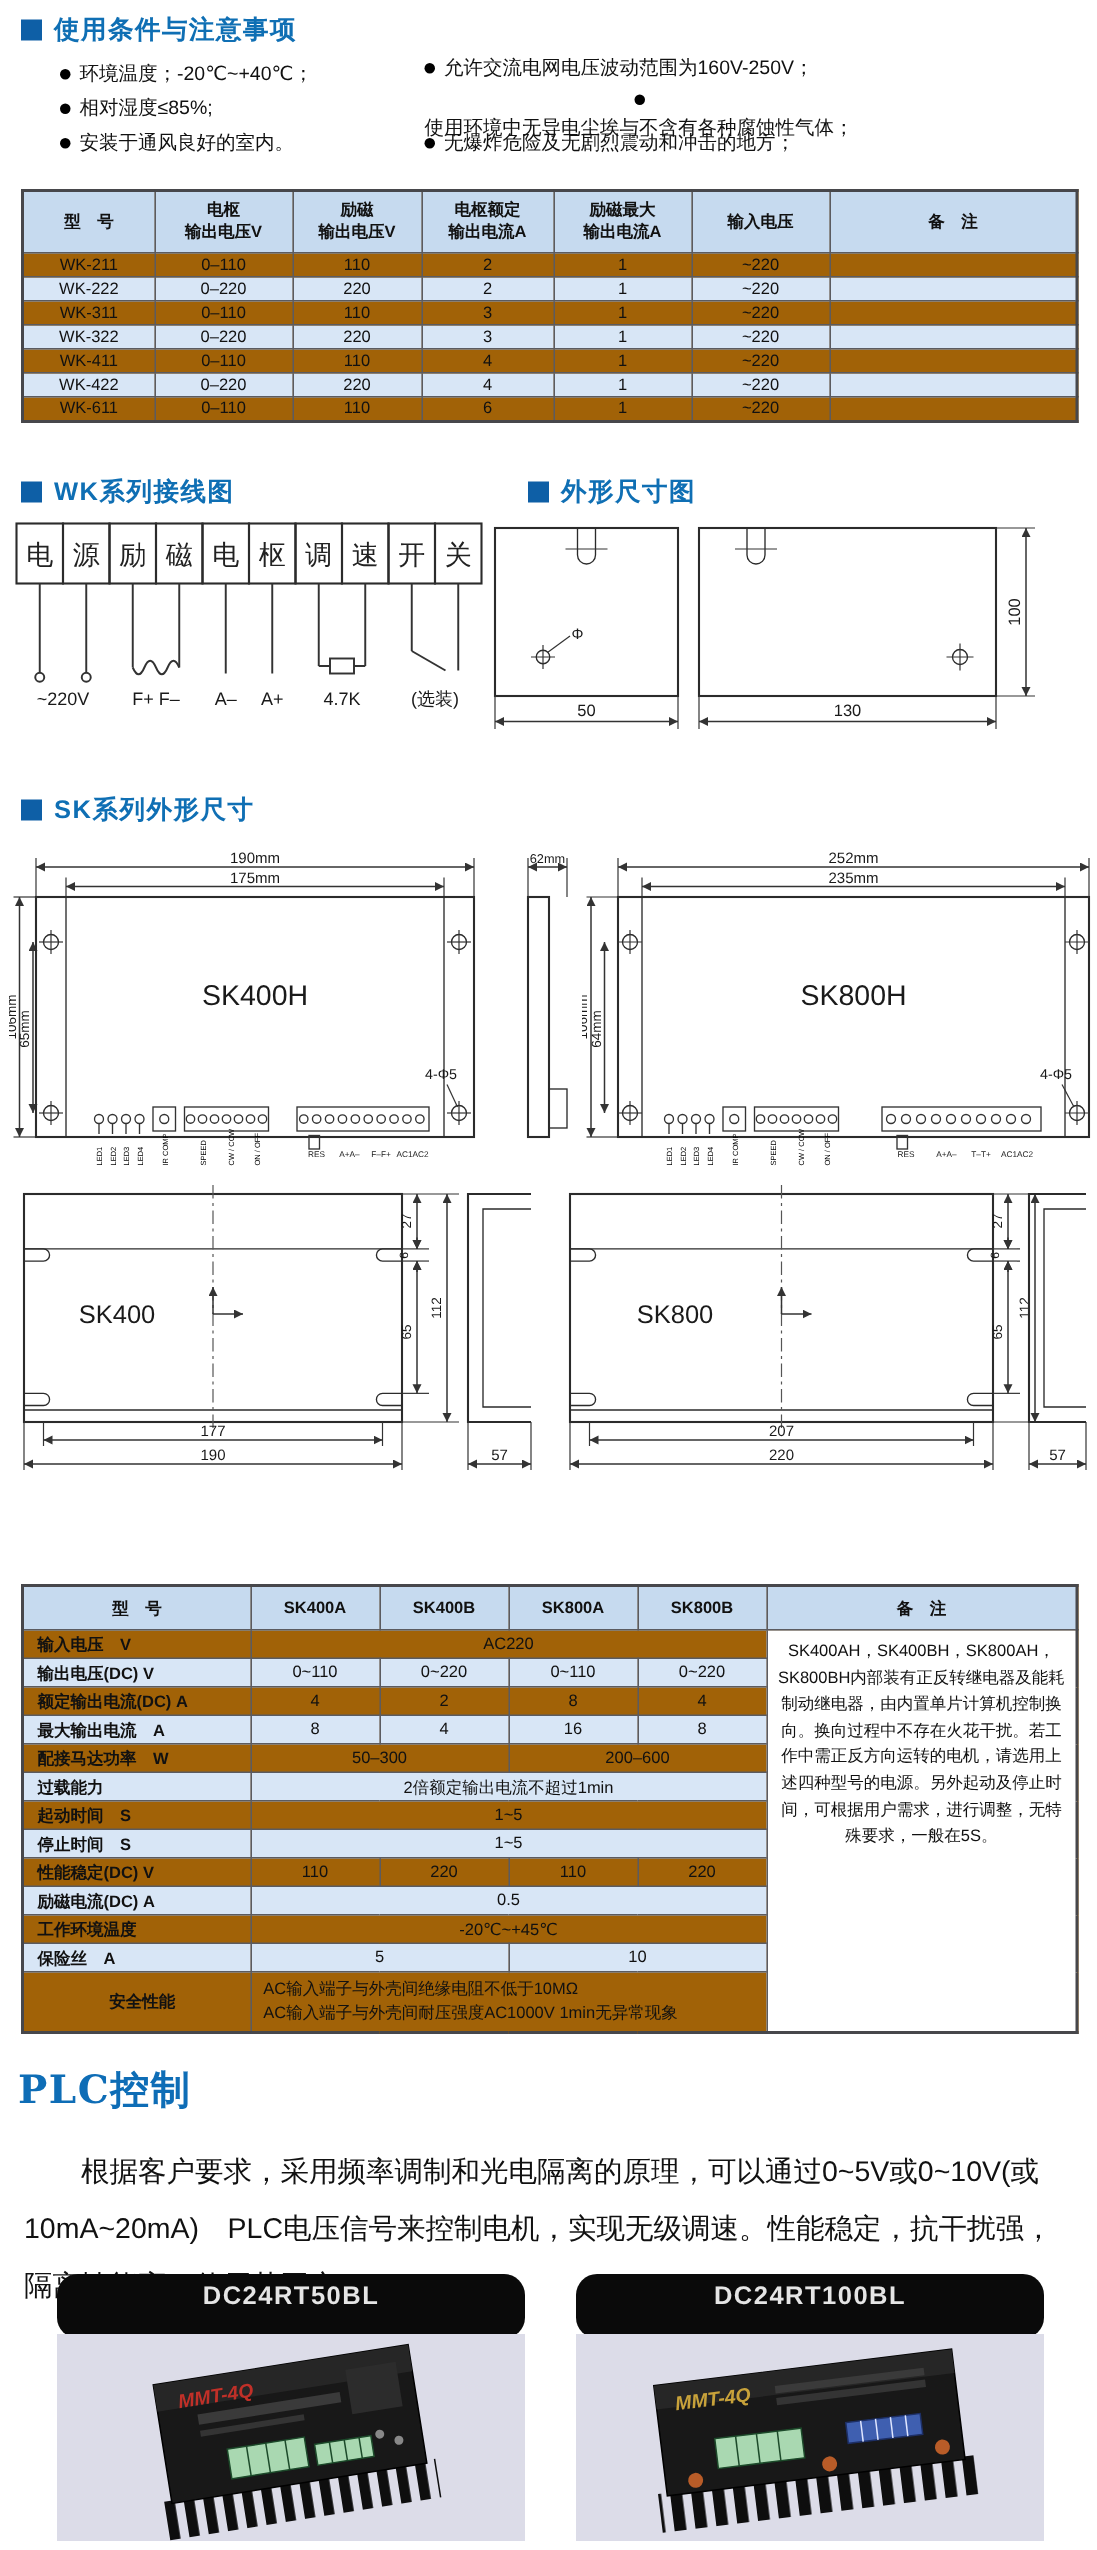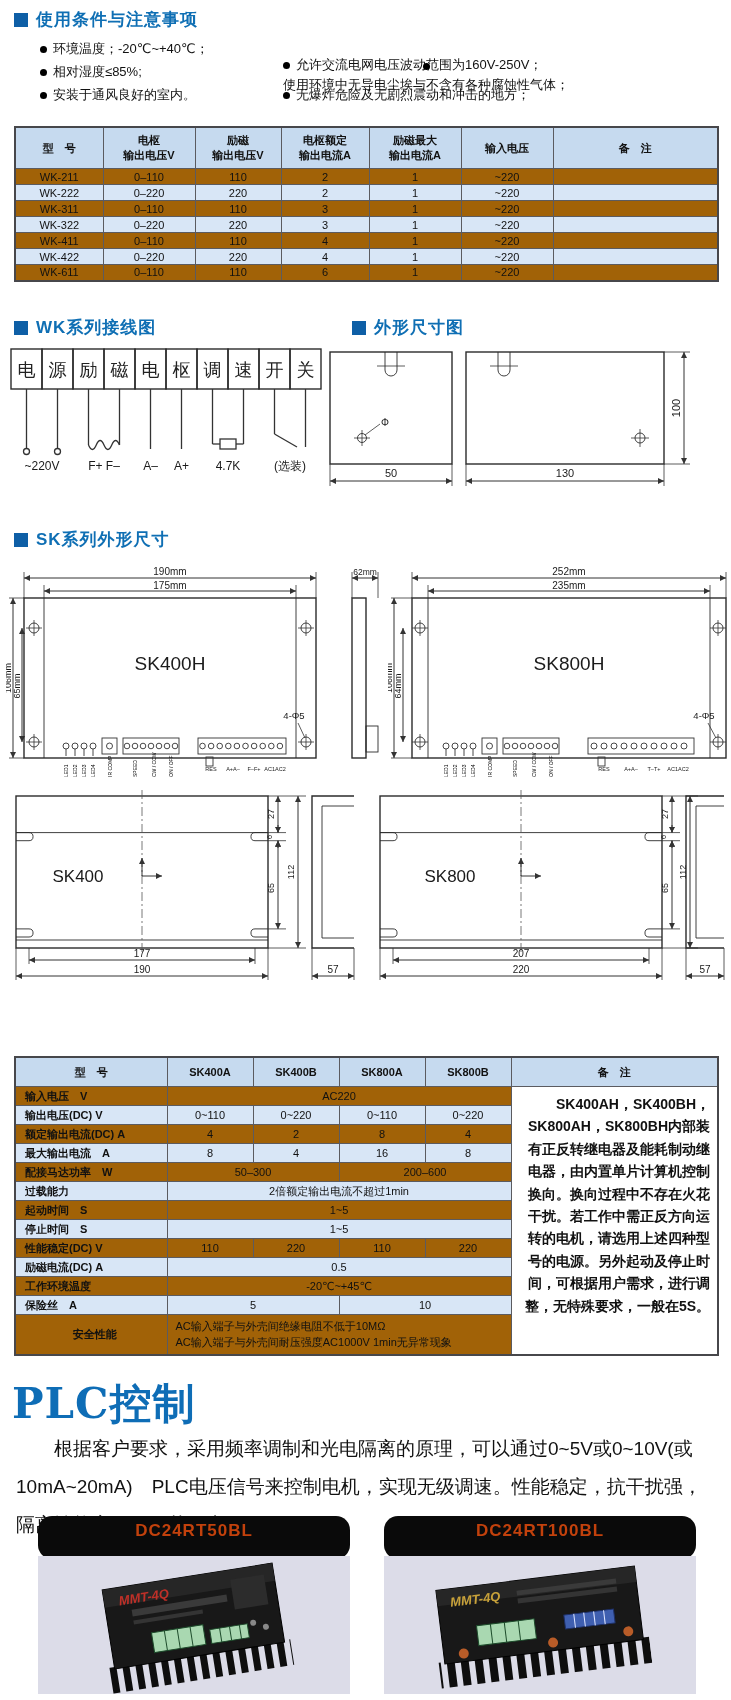--- a/index.html
+++ b/index.html
@@ -22,39 +22,39 @@
   .wk th, .wk td { border:1px solid #5b5b60; text-align:center; padding:0; }
   .wk thead th { background:#c6daef; height:40px; font-weight:bold; line-height:1.35; }
   .wk tbody tr { height:16px; }
   .wk tbody tr.b td { background:#d8e6f6; }
   .sk { position:absolute; left:14px; top:1056px; width:703px; font-size:11px; border:2px solid #47474b; }
   .sk th, .sk td { border:1px solid #5b5b60; text-align:center; padding:1px 2px; }
   .sk thead th { background:#c6daef; height:26px; font-weight:bold; }
   .sk tbody tr { height:19px; }
   .sk td.lbl { text-align:left; padding-left:9px; font-weight:bold; }
   .sk tr.b td { background:#d8e6f6; }
-  .sk td.remark { background:#fff !important; text-align:right; vertical-align:top;
-    padding:6px 7px; font-size:14px; line-height:1.6;font-weight:bold; }
+  .sk td.remark { background:#fff !important; text-align:center; vertical-align:top;
+    padding:6px 7px; font-size:11px; line-height:1.6; }
   .sk td.safety { text-align:left; padding-left:8px; line-height:1.5; }
   
   svg { font-family:"Liberation Sans","DejaVu Sans",sans-serif; }
   .dr { fill:none; stroke:#2b2b2b; stroke-width:1.4; }
   .thin { stroke-width:0.9; }
   .ext { stroke:#333; stroke-width:0.8; fill:none; }
   .dim { stroke:#333; stroke-width:1; fill:none; }
   .cl { stroke:#555; stroke-width:0.8; stroke-dasharray:9 3 2 3; }
   .dt { fill:#1a1a1a; text-anchor:middle; }
   .tt { fill:#222; text-anchor:middle; }
   
   .plc-title { position:absolute; left:12px; top:1376px; font-family:"DejaVu Serif","Liberation Serif",serif;
-    font-size:42px; font-weight:bold; color:#0e6db6; letter-spacing:1px; }
+    font-size:26px; font-weight:bold; color:#0e6db6; letter-spacing:1px; }
   .plc-body { position:absolute; left:16px; top:1430px; width:700px; font-size:19px;
     line-height:2.0; text-indent:2em; }
   .pill { position:absolute; top:1516px; width:312px; height:43px; background:#0a0a0a;
-    border-radius:14px; color:#c2410c; font-weight:bold; font-size:17px; text-align:center;
+    border-radius:14px; color:#e5e5e5; font-weight:bold; font-size:17px; text-align:center;
     line-height:29px; letter-spacing:1px; }
   .photo { position:absolute; top:1556px; width:312px; height:138px; background:#dcdce8; }
 </style>
 </head>
 <body>
 
 <div class="sec" style="left:14px; top:8px;">
   <span class="sq"></span>
   <span class="sec-t">使用条件与注意事项</span>
 </div>
@@ -63,21 +63,21 @@
     <span>环境温度；-20℃~+40℃；</span>
   </div>
 <div class="bullet" style="left:40px; top:63px;">
     <span class="dot"></span>
     <span>相对湿度≤85%;</span>
   </div>
 <div class="bullet" style="left:40px; top:86px;">
     <span class="dot"></span>
     <span>安装于通风良好的室内。</span>
   </div>
-<div class="bullet" style="left:283px; top:56px;">
+<div class="bullet" style="left:283px; top:36px;">
     <span class="dot"></span>
     <span>允许交流电网电压波动范围为160V-250V；</span>
   </div>
 <div class="bullet" style="left:283px; top:63px;flex-direction:column;">
     <span class="dot"></span>
     <span>使用环境中无导电尘埃与不含有各种腐蚀性气体；</span>
   </div>
 <div class="bullet" style="left:283px; top:86px;">
     <span class="dot"></span>
     <span>无爆炸危险及无剧烈震动和冲击的地方；</span>

